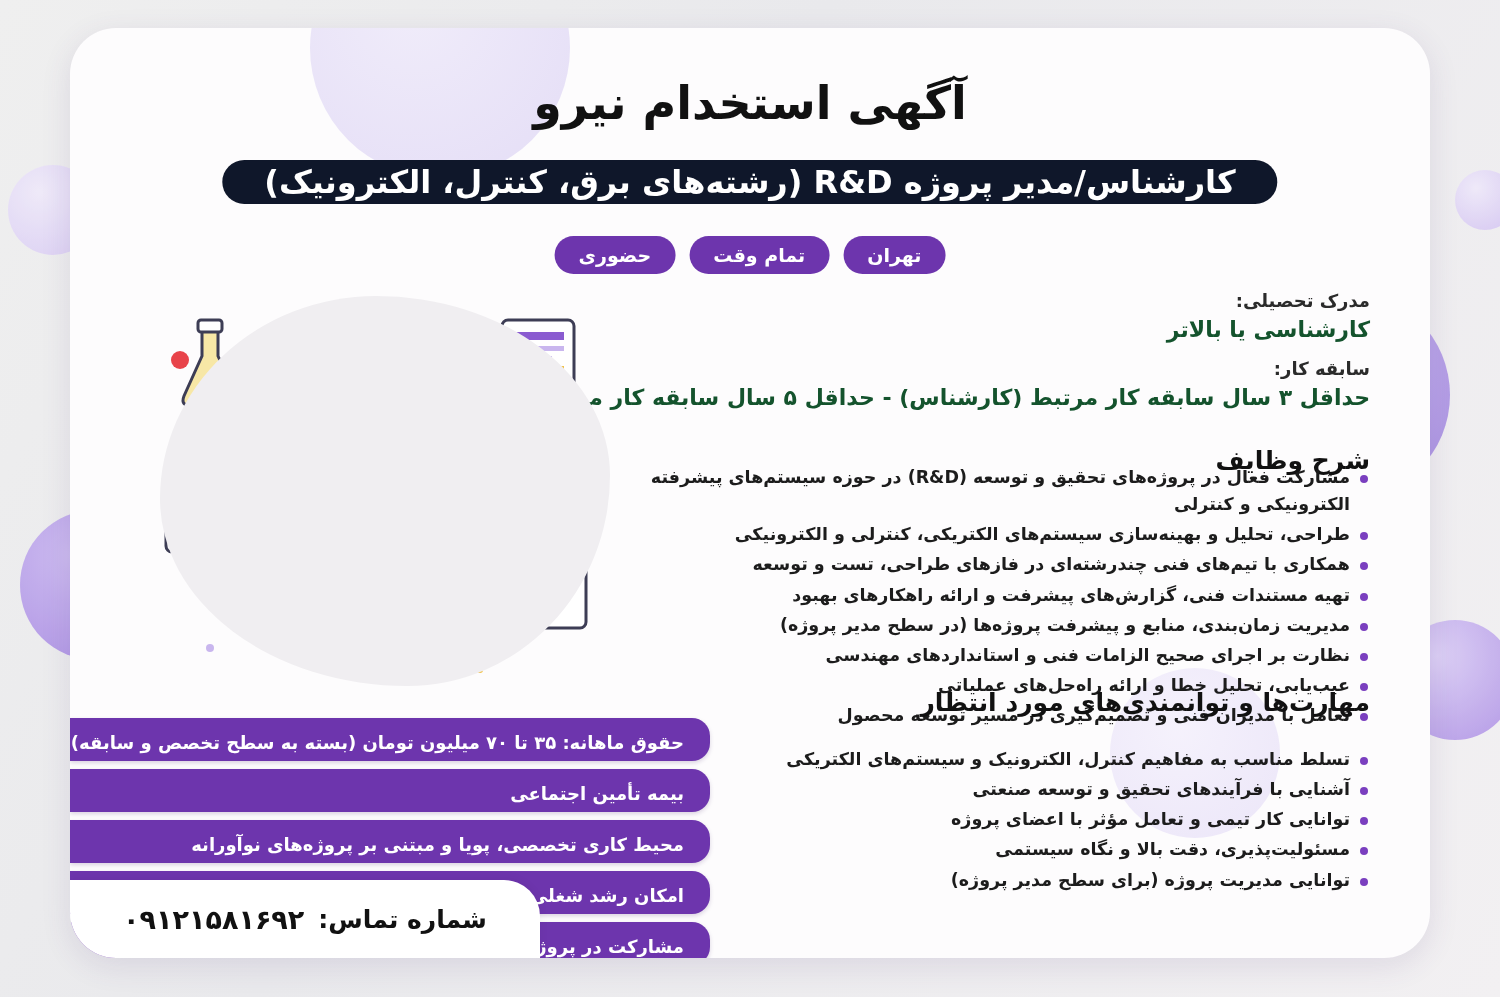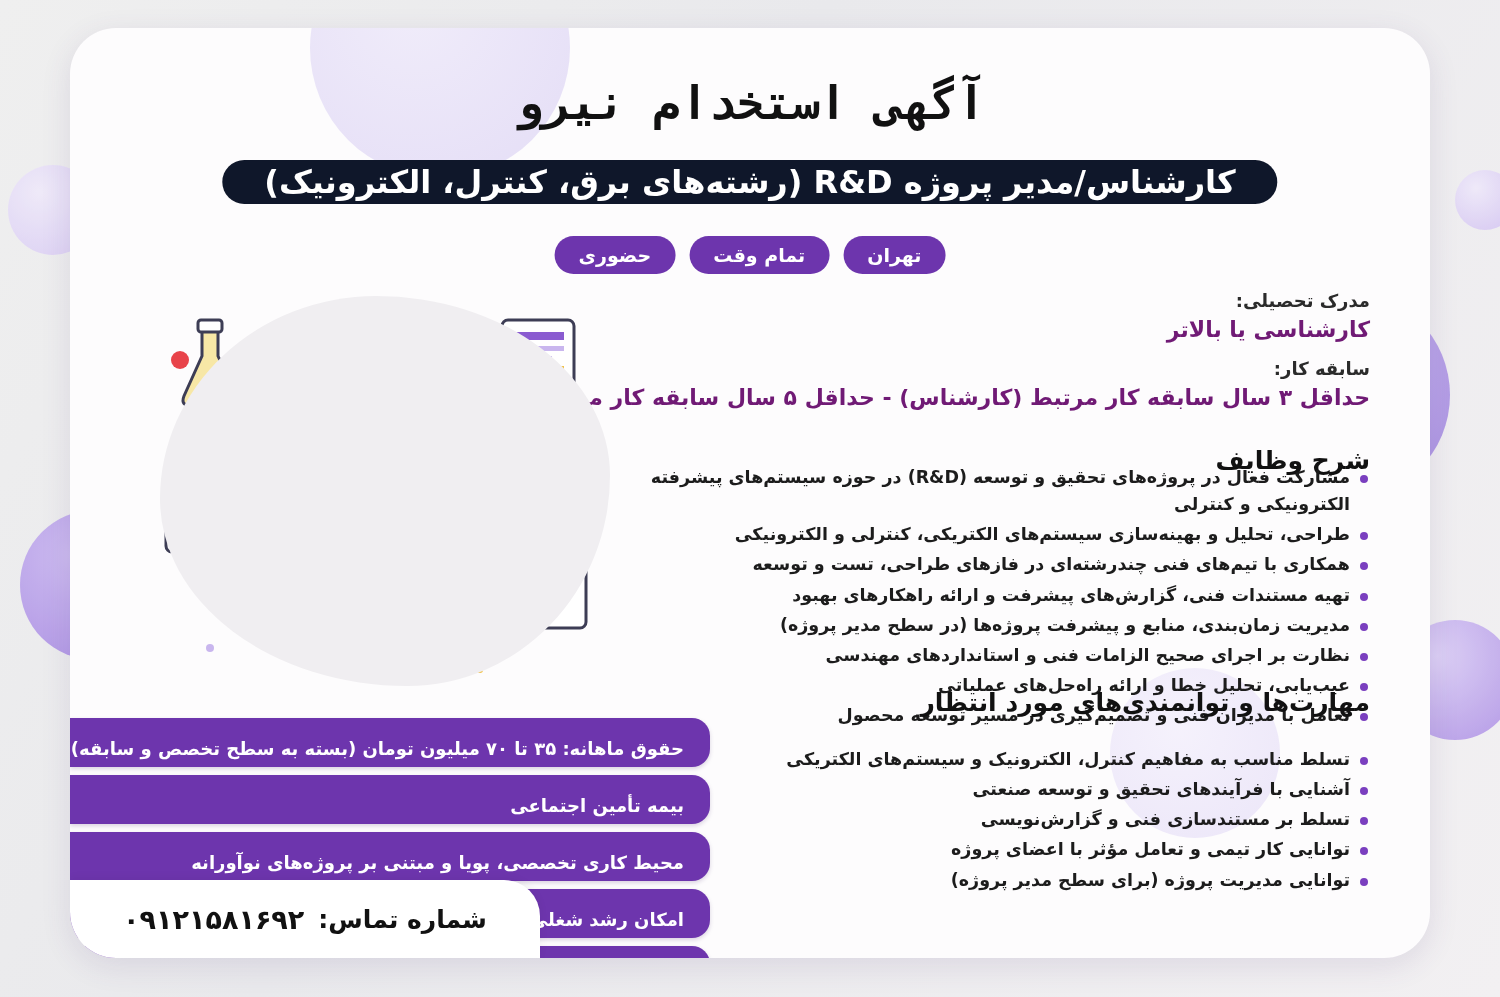--- a/index.html
+++ b/index.html
@@ -90,21 +90,20 @@
   
   .title {
     position: absolute;
     top: 48px;
     width: 100%;
     text-align: center;
     font-size: 46px;
     font-weight: bold;
     color: #111111;
     letter-spacing: -0.5px;
-    font-family: Liberation Mono, monospace;
   }
 
   .subtitle-pill {
     position: absolute;
     top: 132px;
     left: 50%;
     transform: translateX(-50%);
     background: #0f172a;
     color: #ffffff;
     font-size: 32px;
@@ -142,21 +141,21 @@
   }
   .info-label {
     font-size: 18px;
     font-weight: bold;
     color: #2b2b2b;
     margin-bottom: 6px;
   }
   .info-value {
     font-size: 22px;
     font-weight: bold;
-    color: #701a75;
+    color: #14532d;
   }
   .edu { top: 262px; }
   .exp { top: 330px; }
 
   .section-heading {
     position: absolute;
     right: 60px;
     font-size: 25px;
     font-weight: bold;
     color: #111111;
@@ -219,21 +218,21 @@
     position: absolute;
     left: 0;
     top: 690px;
     width: 640px;
   }
   .benefit {
     background: #6d35ad;
     color: #ffffff;
     font-size: 18px;
     font-weight: bold;
-    padding: 20px 26px 8px 26px;
+    padding: 14px 26px 8px 26px;
     margin-bottom: 8px;
     text-align: right;
     border-top-right-radius: 18px;
     border-bottom-right-radius: 18px;
     white-space: nowrap;
     box-shadow: 0 2px 4px rgba(60,30,100,.18);
   }
 
   
   .contact-bar {
@@ -306,22 +305,22 @@
       <li>مدیریت زمان‌بندی، منابع و پیشرفت پروژه‌ها (در سطح مدیر پروژه)</li>
       <li>نظارت بر اجرای صحیح الزامات فنی و استانداردهای مهندسی</li>
       <li>عیب‌یابی، تحلیل خطا و ارائه راه‌حل‌های عملیاتی</li>
       <li>تعامل با مدیران فنی و تصمیم‌گیری در مسیر توسعه محصول</li>
     </ul>
 
     <div class="section-heading sh-skills">مهارت‌ها و توانمندی‌های مورد انتظار</div>
     <ul class="bullets skills">
       <li>تسلط مناسب به مفاهیم کنترل، الکترونیک و سیستم‌های الکتریکی</li>
       <li>آشنایی با فرآیندهای تحقیق و توسعه صنعتی</li>
-      <li>تسلط بر مستندسازی فنی و گزارش‌نویسی</li>
       <li>توانایی کار تیمی و تعامل مؤثر با اعضای پروژه</li>
+      <li>مسئولیت‌پذیری، دقت بالا و نگاه سیستمی</li>
       <li>توانایی مدیریت پروژه (برای سطح مدیر پروژه)</li>
     </ul>
 
     <div class="illustration">
       <div class="illus-bg"></div>
       <svg width="470" height="420" viewBox="0 0 470 420">
 
         <g stroke="#6f3fb5" stroke-width="2" fill="none" opacity="0.85">
           <path d="M60 60 L60 170 L100 170"></path>
           <path d="M150 95 L150 145"></path>

